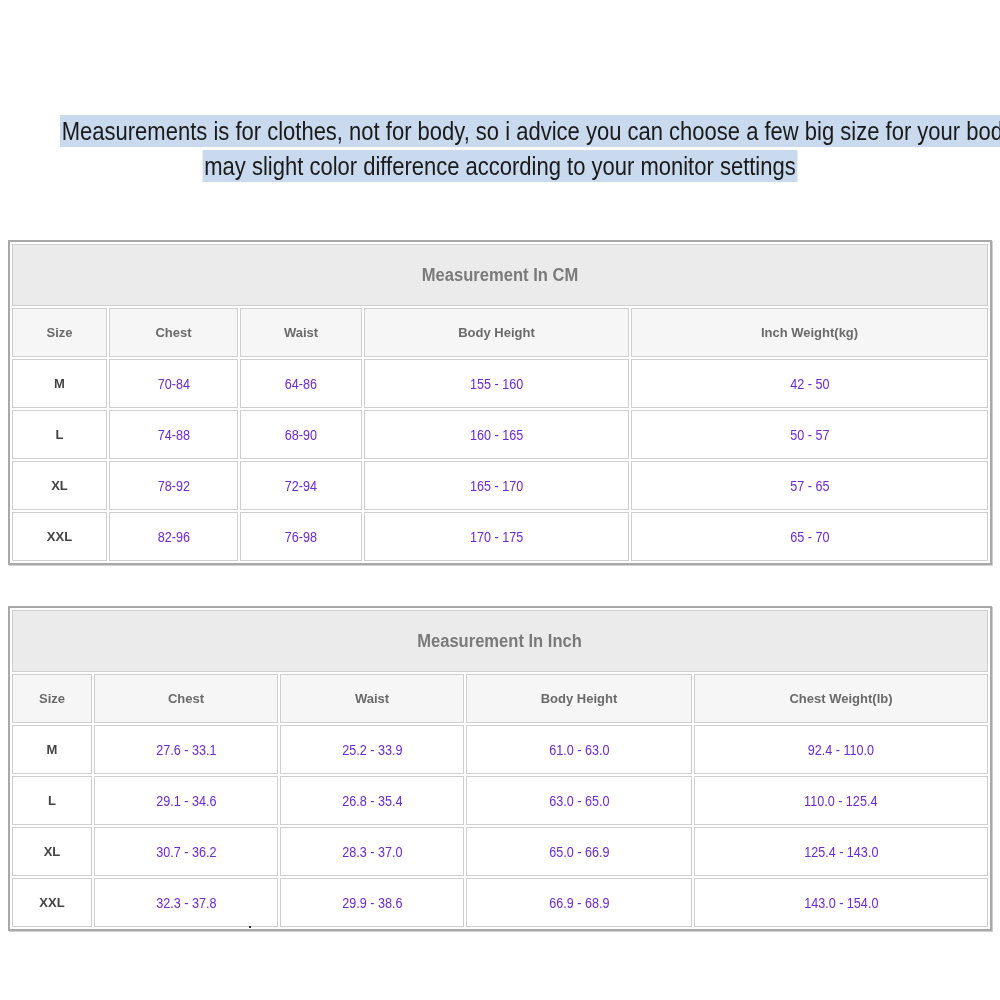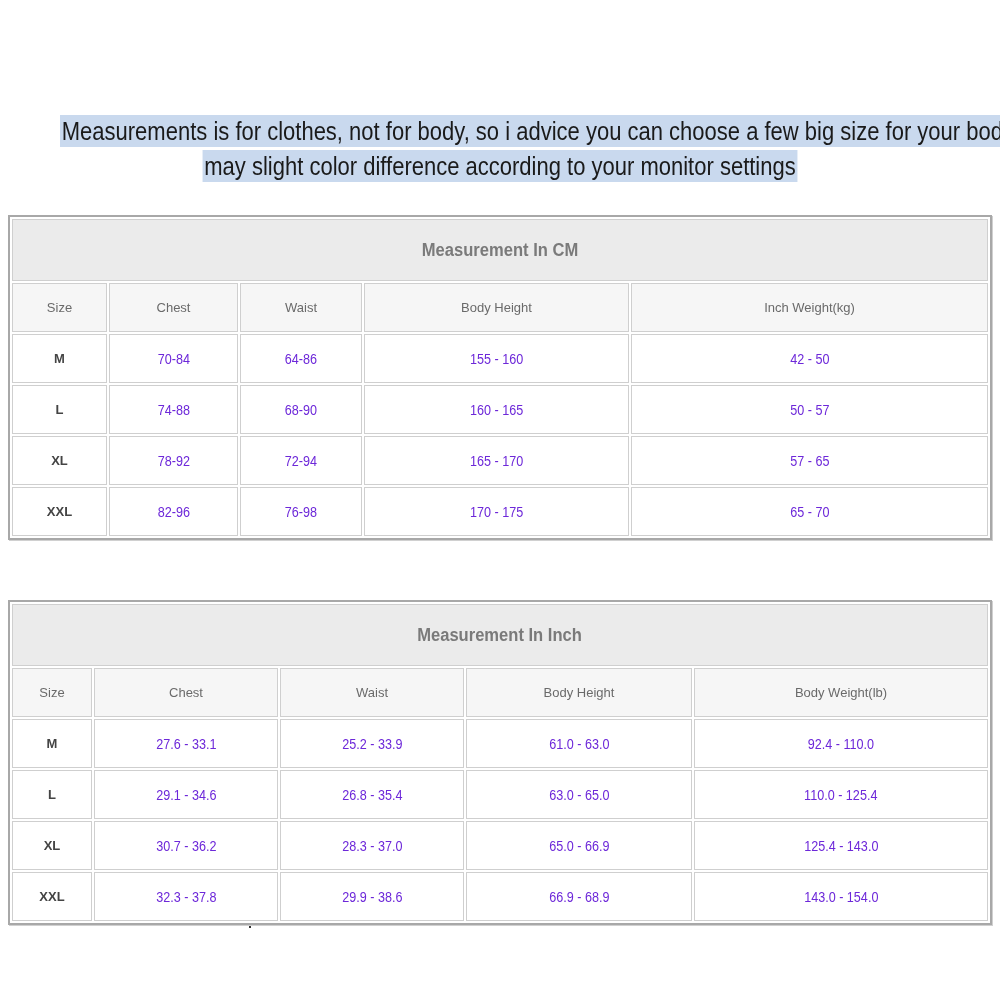--- a/index.html
+++ b/index.html
@@ -36,41 +36,42 @@
     .size-table {
       position: absolute;
       left: 8px;
       width: 982px;
       border: 2px solid #a8a8a8;
       border-collapse: separate;
       border-spacing: 2px;
       background: #ffffff;
       box-shadow: 1px 1px 0 #d0d0d0;
       table-layout: fixed;
+      margin-top: 25px;
     }
     .size-table td, .size-table th {
       border: 1px solid #cfcfcf;
       text-align: center;
       vertical-align: middle;
       padding: 0;
     }
     .size-table .title-cell {
       background: #ebebeb;
       color: #7a7a7a;
       font-weight: bold;
       font-size: 18px;
     }
     .size-table .title-cell span {
       display: inline-block;
       transform: scaleX(0.92);
     }
     .size-table .head-cell {
       background: #f6f6f6;
       color: #6a6a6a;
-      font-weight: normal;
+      font-weight: bold;
       font-size: 13px;
     }
     .size-table .size-cell {
       background: #ffffff;
       color: #444444;
       font-weight: bold;
       font-size: 13px;
     }
     .size-table .val-cell {
       background: #ffffff;
@@ -80,21 +81,21 @@
     .size-table .val-cell span {
       display: inline-block;
       transform: scaleX(0.9);
     }
 
     #cm-table { top: 215px; }
     #cm-table .title-row { height: 62px; }
     #cm-table .header-row { height: 49px; }
     #cm-table .data-row { height: 49px; }
 
-    #inch-table { top: 600px; }
+    #inch-table { top: 581px; }
     #inch-table .title-row { height: 62px; }
     #inch-table .header-row { height: 49px; }
     #inch-table .data-row { height: 49px; }
 
     .speck {
       position: absolute;
       left: 249px;
       top: 926px;
       width: 2px;
       height: 2px;
@@ -167,21 +168,21 @@
   </colgroup>
   <tbody>
       <tr class="title-row">
     <td class="title-cell" colspan="5"><span>Measurement In Inch</span></td>
   </tr>
   <tr class="header-row">
     <td class="head-cell">Size</td>
     <td class="head-cell">Chest</td>
     <td class="head-cell">Waist</td>
     <td class="head-cell">Body Height</td>
-    <td class="head-cell">Body Weight(lb)</td>
+    <td class="head-cell">Chest Weight(lb)</td>
   </tr>
   <tr class="data-row">
     <td class="size-cell">M</td>
     <td class="val-cell"><span>27.6 - 33.1</span></td>
     <td class="val-cell"><span>25.2 - 33.9</span></td>
     <td class="val-cell"><span>61.0 - 63.0</span></td>
     <td class="val-cell"><span>92.4 - 110.0</span></td>
   </tr>
   <tr class="data-row">
     <td class="size-cell">L</td>

